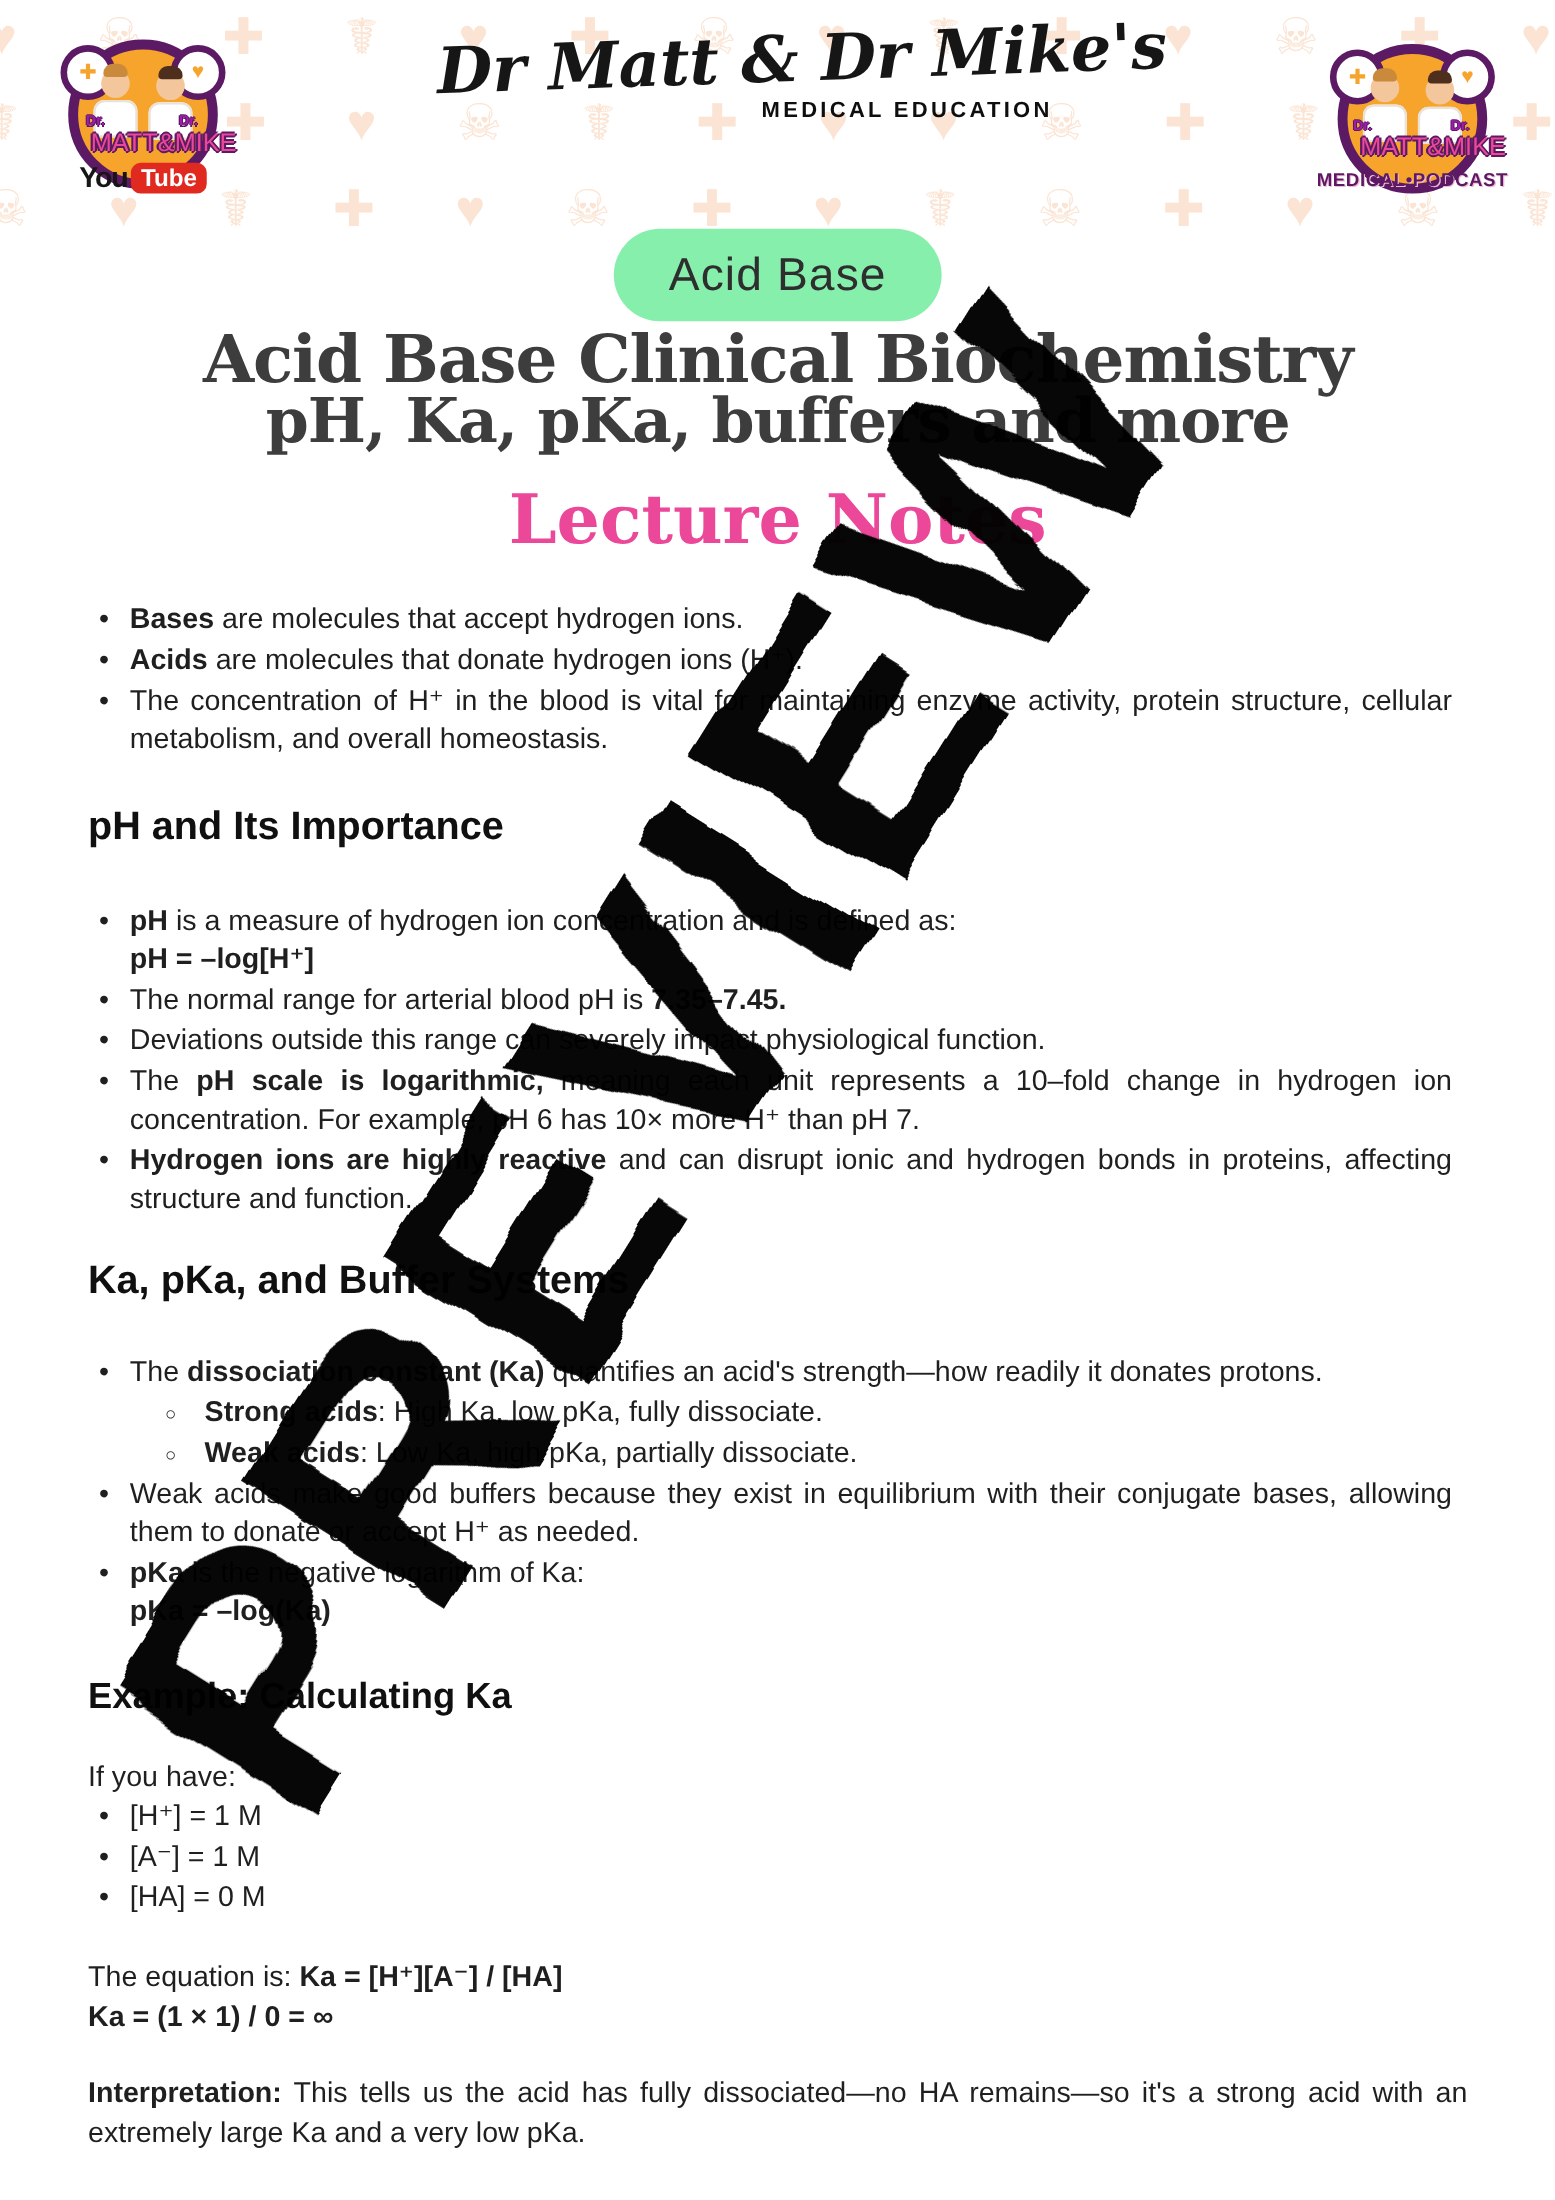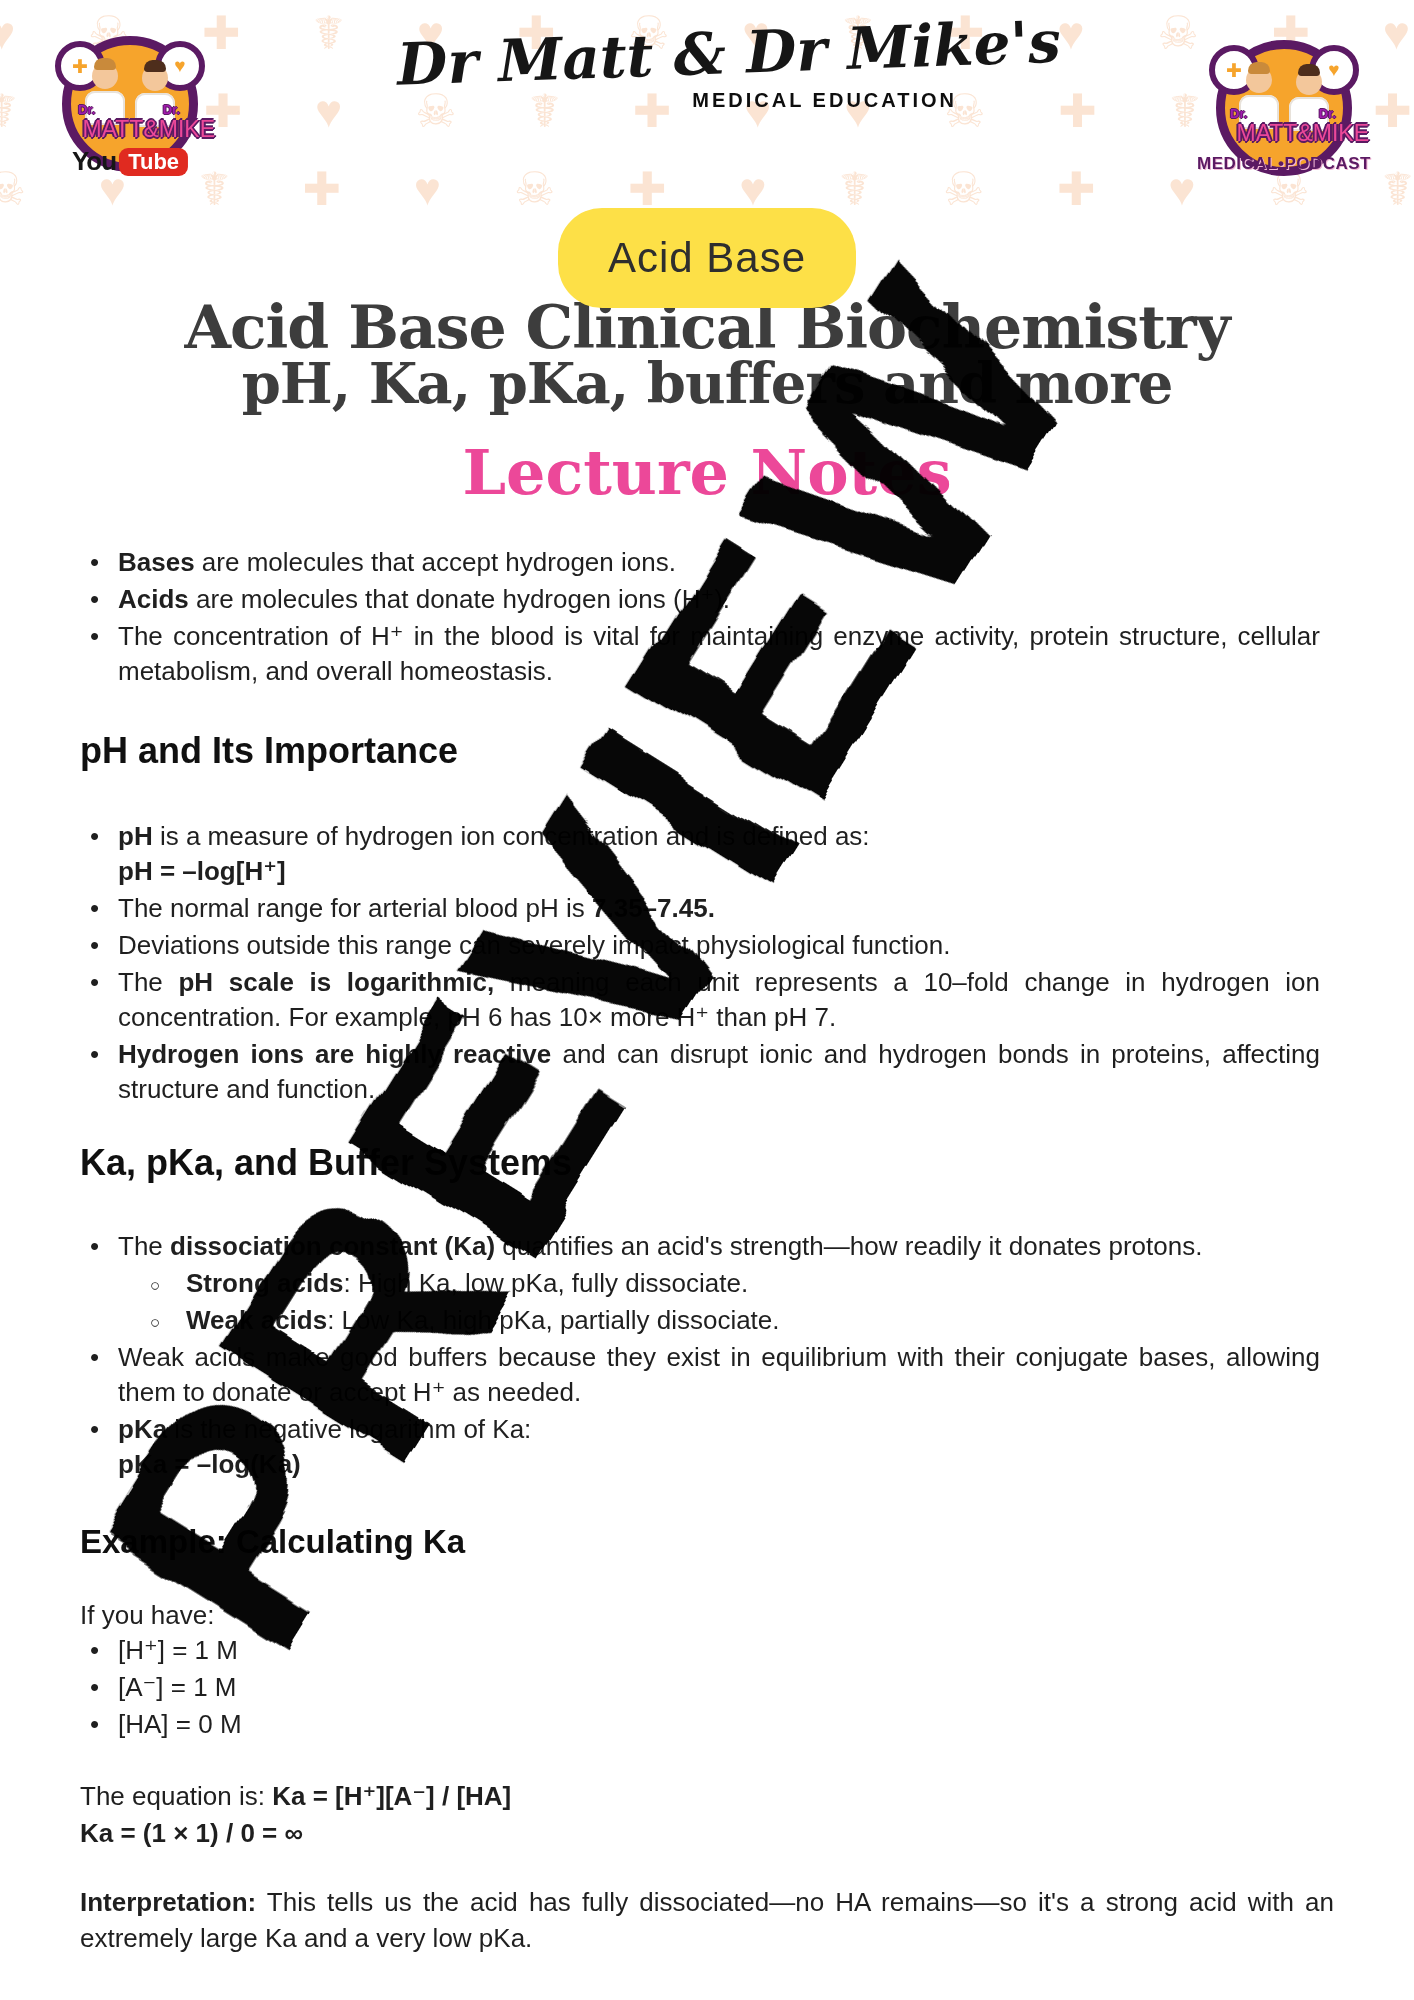--- a/index.html
+++ b/index.html
@@ -39,21 +39,21 @@
            font-size:17px;font-weight:900;color:#5b1a63;letter-spacing:0.5px;
            text-shadow:1px 1px 0 #f2b8d6;}
   .logo-center{position:absolute;left:50%;top:24px;transform:translateX(-50%);width:620px;text-align:center;}
   .script{font-family:"DejaVu Serif","Liberation Serif",serif;font-style:italic;font-weight:700;
           font-size:58px;color:#161616;line-height:1.05;transform:rotate(-2deg);white-space:nowrap;}
   .edu{margin-top:4px;text-align:right;padding-right:60px;font-size:20px;font-weight:700;
        letter-spacing:3px;color:#0e0e0e;}
 
   
   .acid-badge{position:absolute;top:208px;left:50%;transform:translateX(-50%);
-              min-width:298px;height:100px;background:#fde047;border-radius:44px;
+              min-width:298px;height:84px;background:#86efac;border-radius:44px;
               display:flex;align-items:center;justify-content:center;
               font-size:42px;font-weight:500;color:#2e2e2e;letter-spacing:1px;z-index:3;}
 
   
   .title{position:absolute;top:298px;left:0;width:100%;text-align:center;z-index:2;
          font-family:"DejaVu Serif","Liberation Serif",serif;font-weight:700;color:#3d3d3d;}
   .title .l1{font-size:60px;line-height:58px;letter-spacing:-1px;}
   .title .l2{font-size:56px;line-height:54px;letter-spacing:-1px;}
   .lecture{position:absolute;top:436px;left:0;width:100%;text-align:center;z-index:2;
            font-family:"DejaVu Serif","Liberation Serif",serif;font-weight:700;

